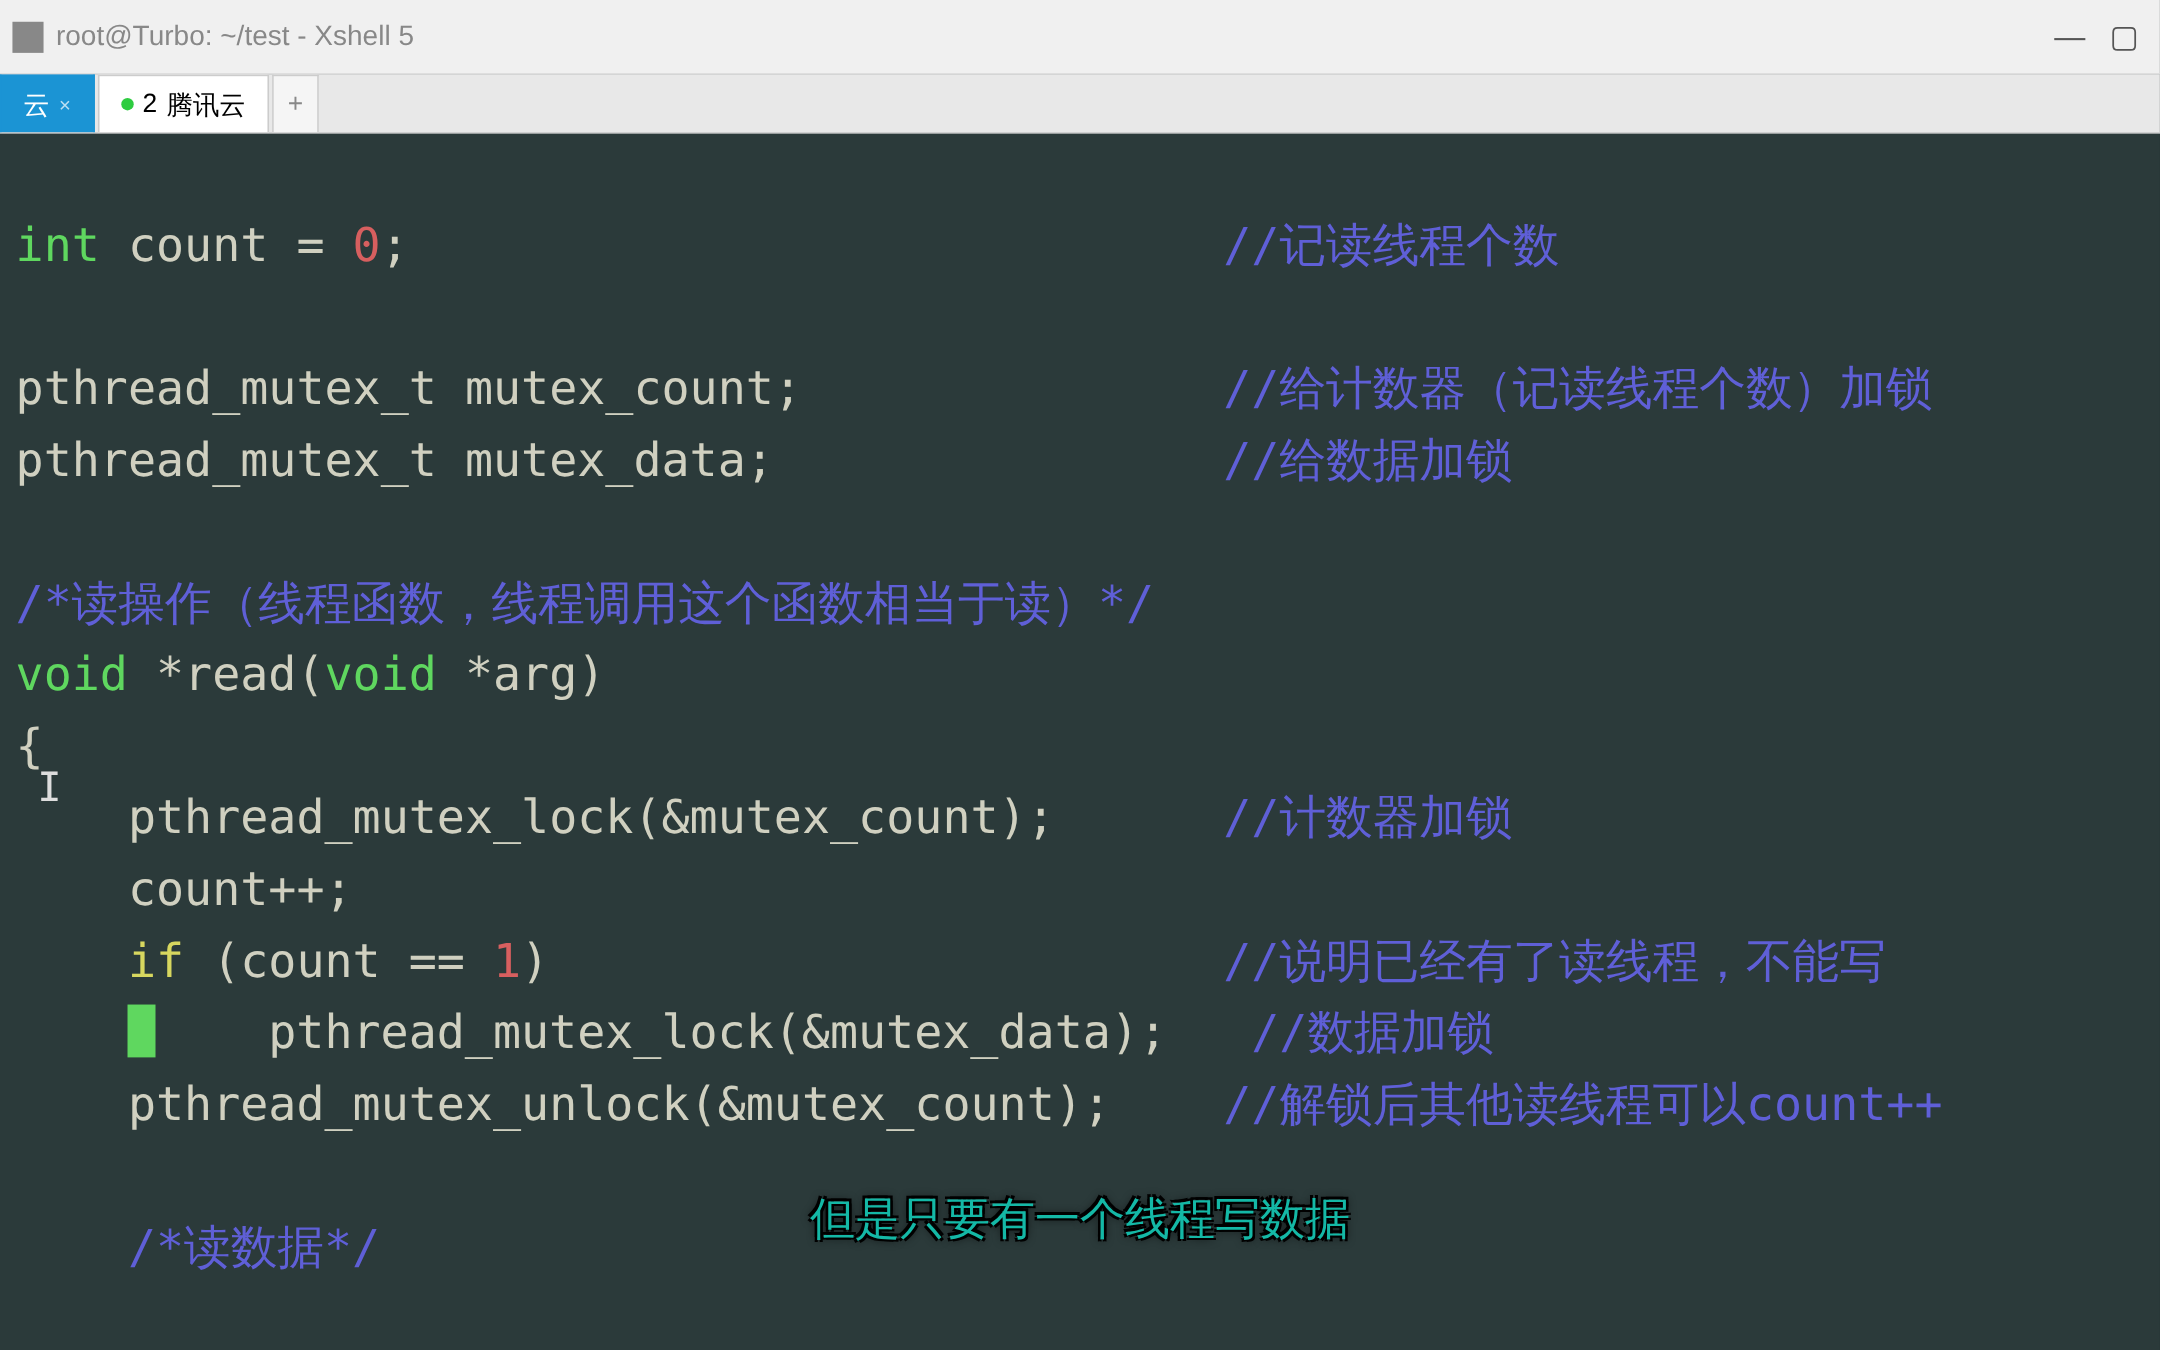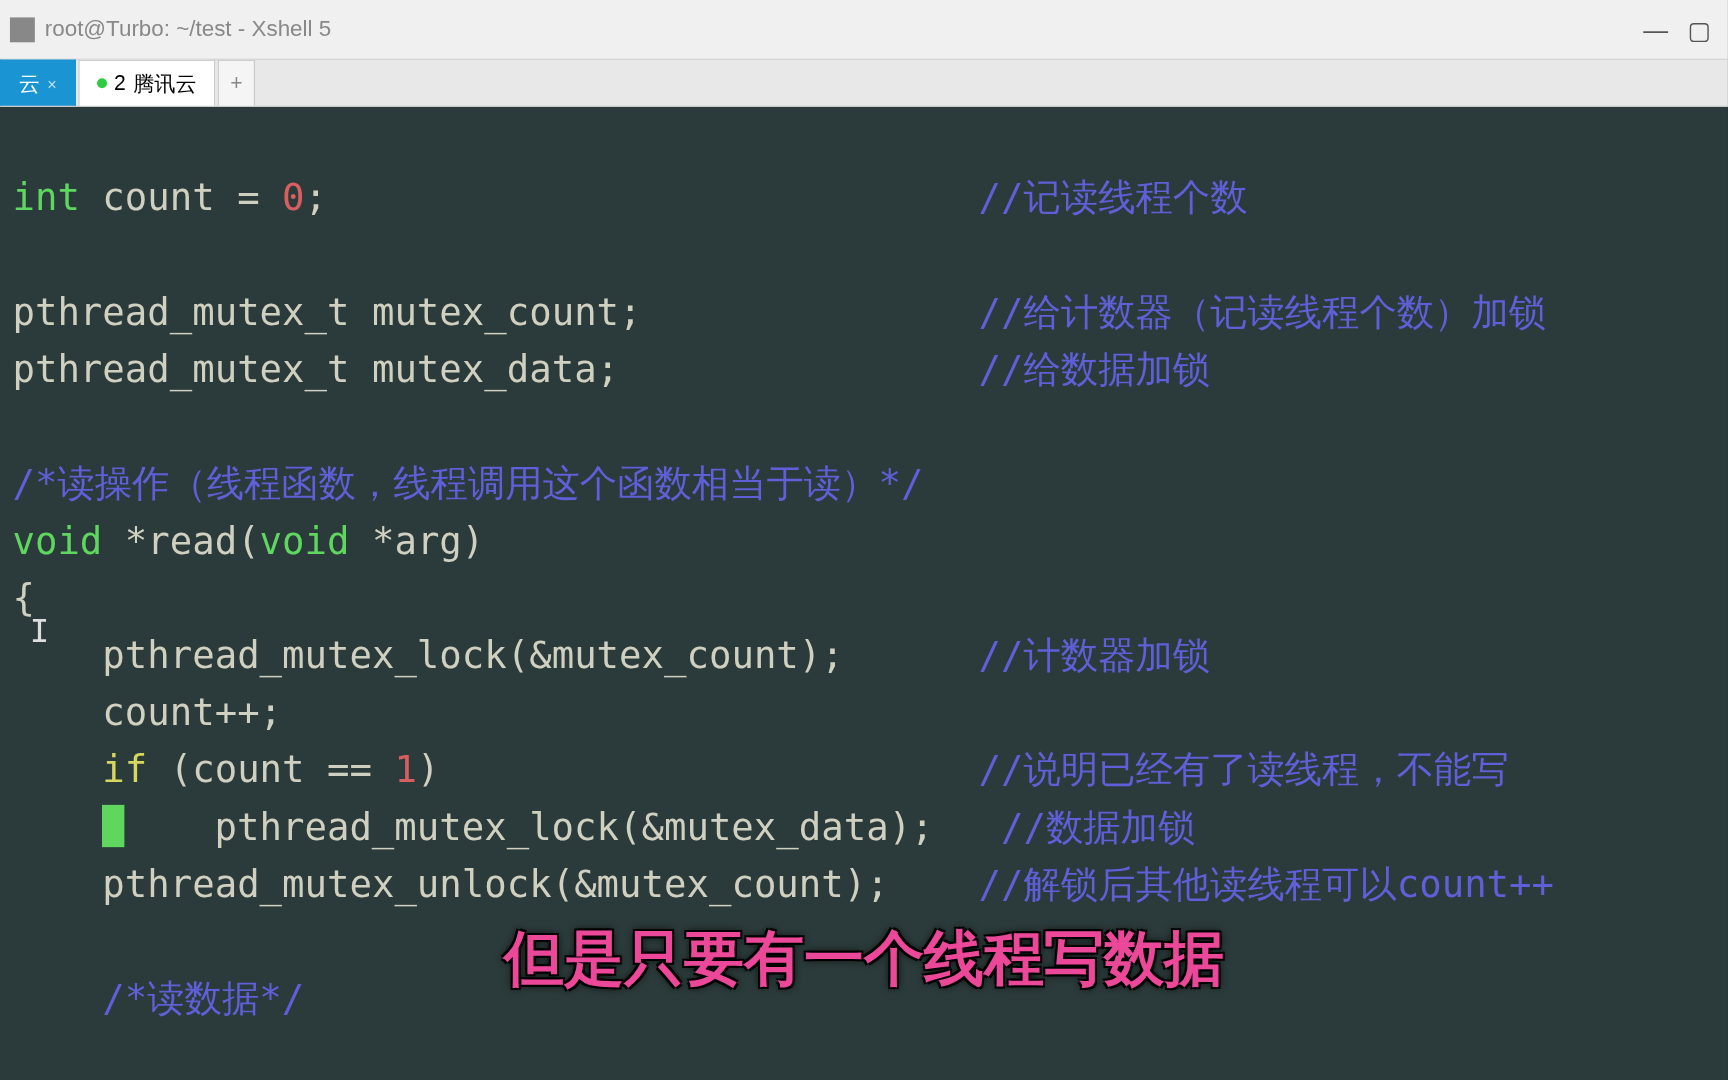--- a/index.html
+++ b/index.html
@@ -86,23 +86,23 @@
   font-size: 26px;
   position: absolute;
   left: 24px;
   top: 398px;
 }
 .subtitle {
   position: absolute;
   bottom: 80px;
   left: 50%;
   transform: translateX(-50%);
-  font-size: 60px;
-  font-weight: 700;
-  color: #ec4899;
+  font-size: 36px;
+  font-weight: 400;
+  color: #14b8a6;
   text-shadow: -2px -2px 0 #000, 2px -2px 0 #000, -2px 2px 0 #000, 2px 2px 0 #000, 0 0 8px #000;
   white-space: nowrap;
 }
 .scaler {
   transform: scale(1.244);
   transform-origin: top left;
   width: 1389px;
   height: 868px;
 }
 </style>

